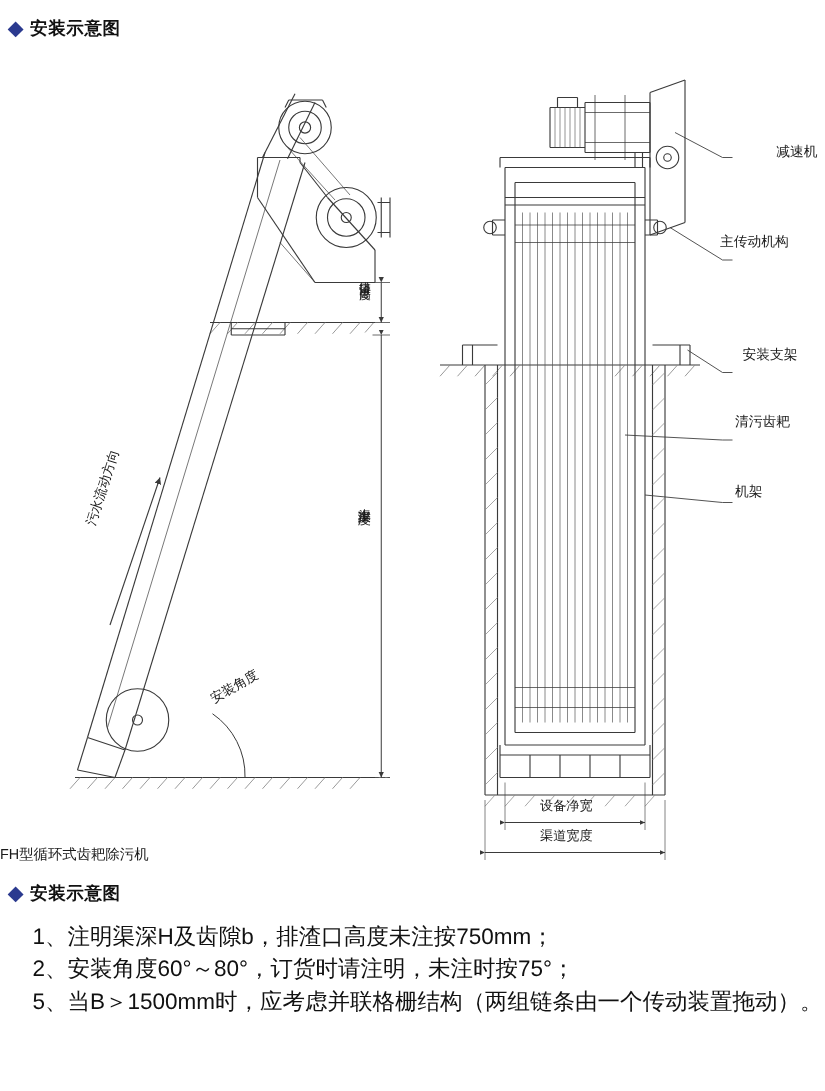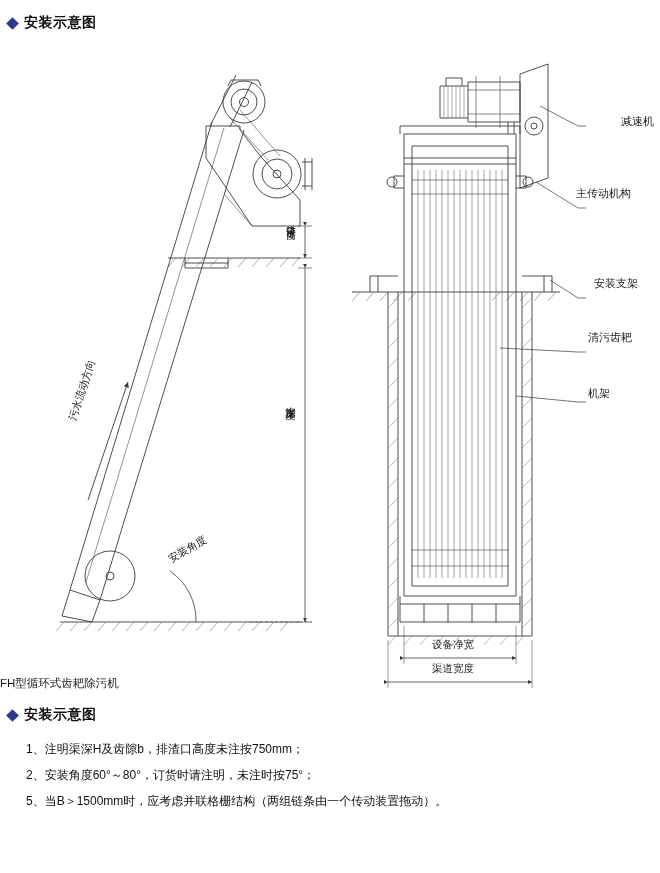--- a/index.html
+++ b/index.html
@@ -87,21 +87,21 @@
   }
 
   
   .notes{
     position:absolute;
     left:26px;
     top:736px;
     width:620px;
   }
   .note{
-    font-size:12px;
+    font-size:18px;
     line-height:26px;
     color:#111;
     white-space:nowrap;
   }
 </style>
 </head>
 <body>
 
 <div class="page">
 

